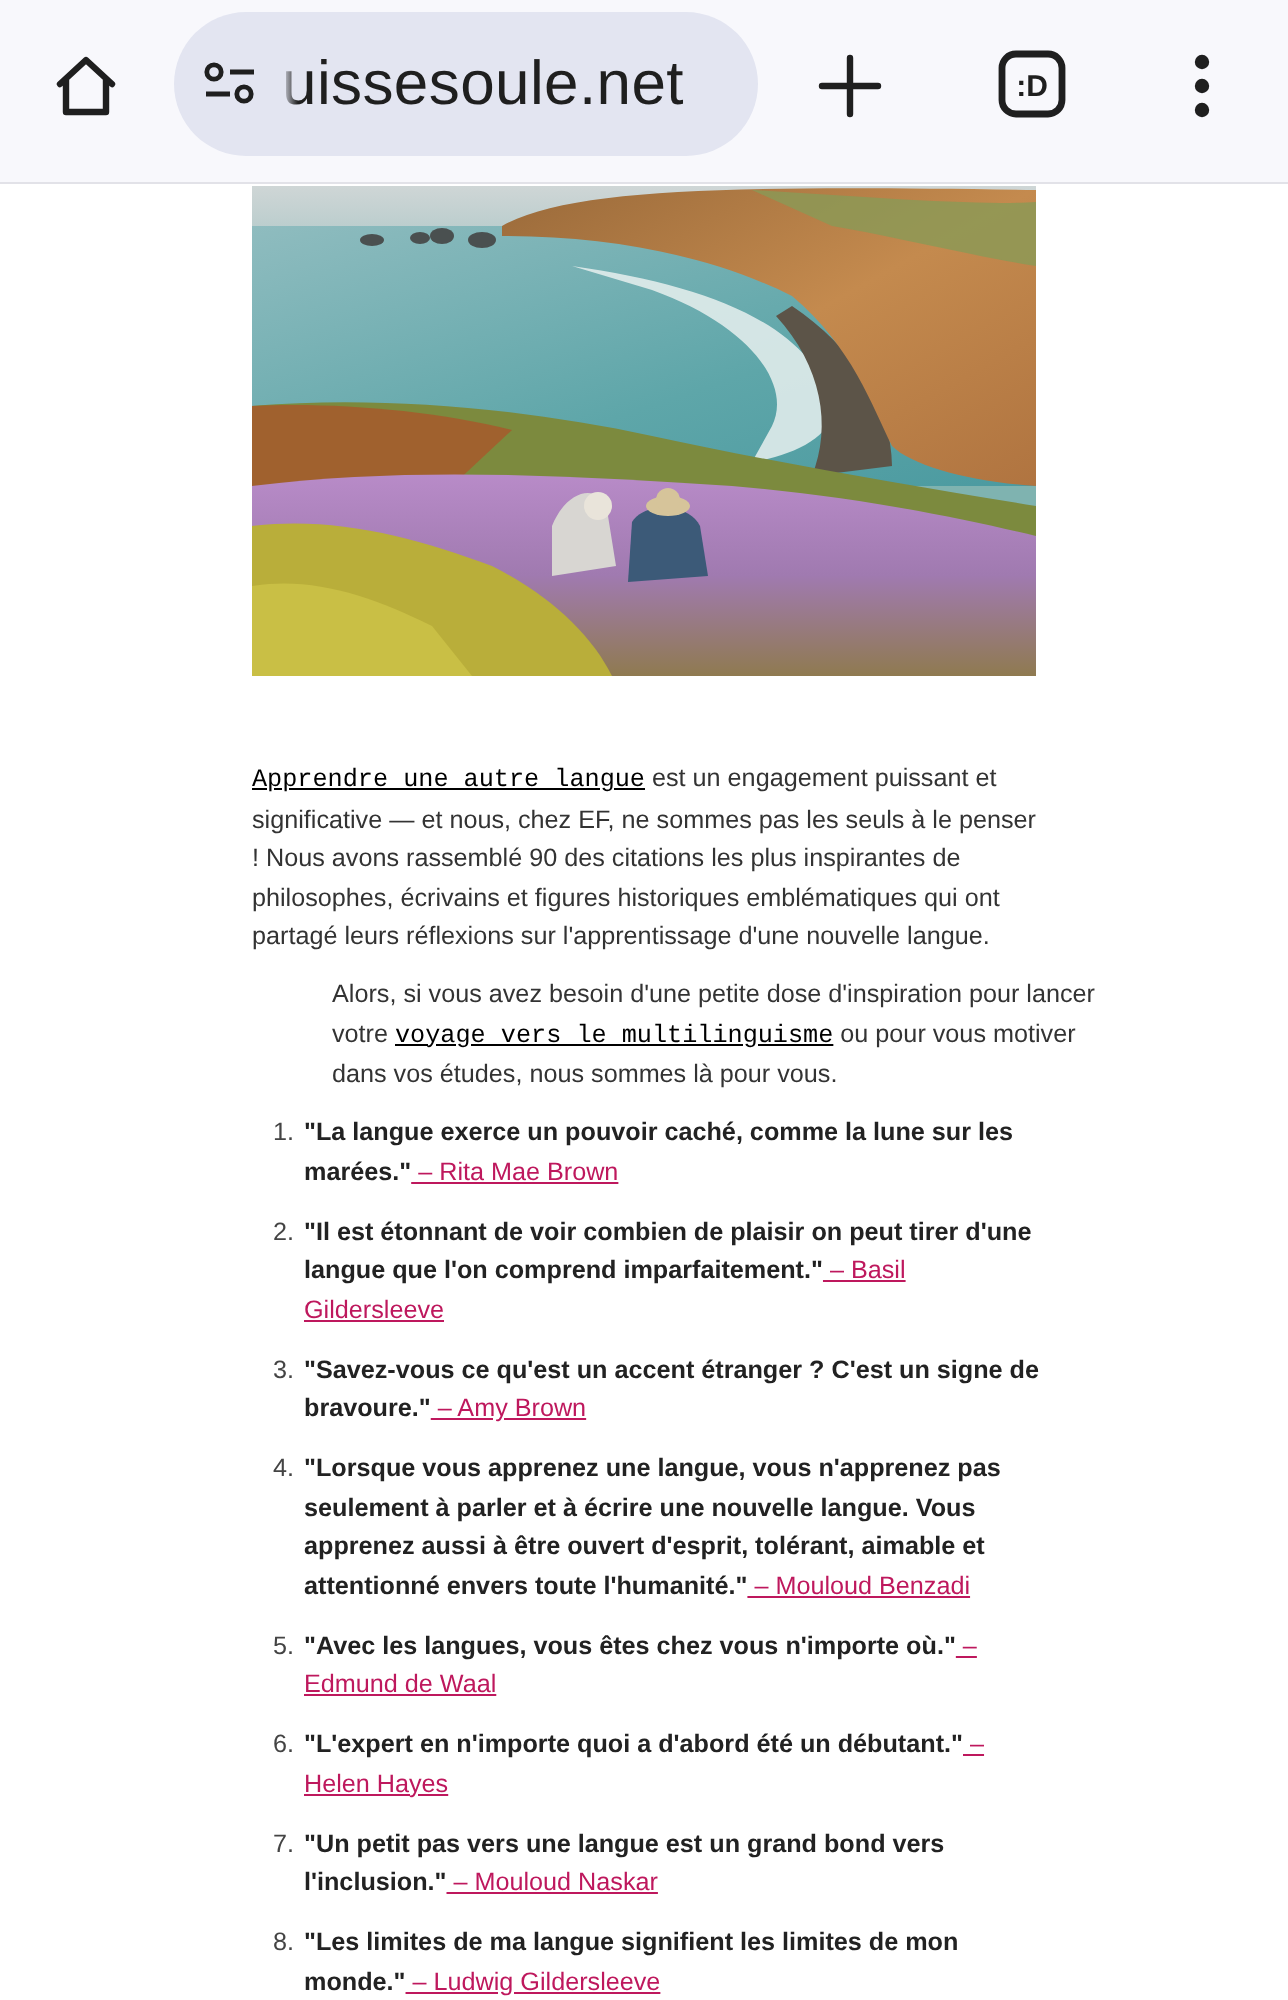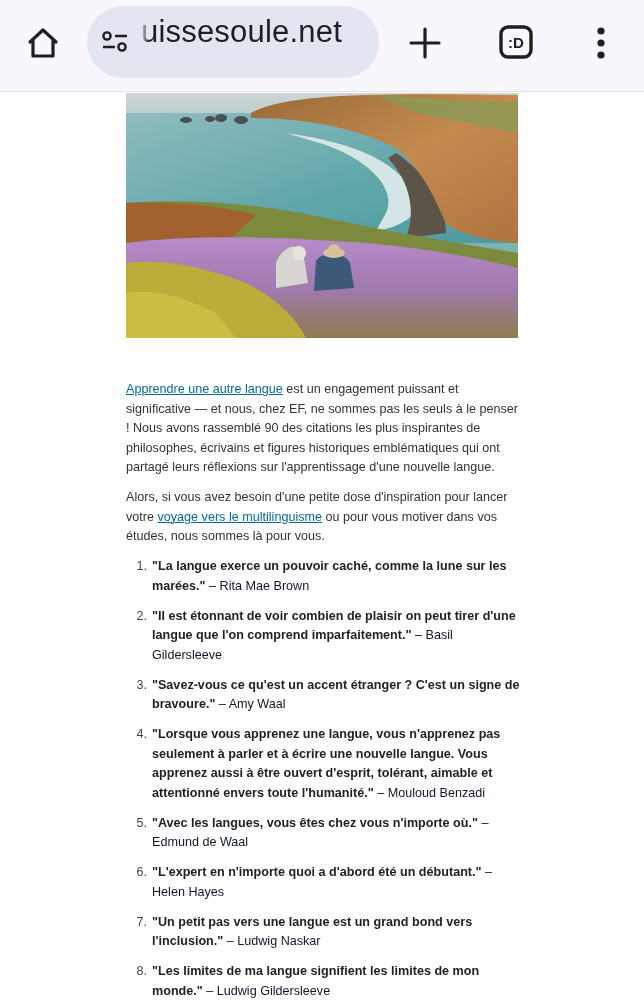--- a/index.html
+++ b/index.html
@@ -12,21 +12,21 @@
     background: #f8f8fc; border-bottom: 1px solid #e2e2e8;
   }
   .tb-icon { position: absolute; display: flex; align-items: center; justify-content: center; }
   .home { left: 22px; top: 22px; width: 42px; height: 42px; }
   .urlbar {
     position: absolute; left: 87px; top: 6px; width: 292px; height: 72px;
     background: #e3e5f1; border-radius: 36px; overflow: hidden;
   }
   .url-tune { position: absolute; left: 14px; top: 24px; width: 28px; height: 24px; }
   .url-text {
-    position: absolute; left: 54px; top: 8px; font-size: 31px; color: #1f1f1f;
+    position: absolute; left: 54px; top: 18px; font-size: 31px; color: #1f1f1f;
     font-family: "Liberation Sans", "DejaVu Sans", sans-serif; white-space: nowrap;
     letter-spacing: 0.2px;
   }
   .url-fade {
     position: absolute; left: 50px; top: 10px; width: 12px; height: 50px;
     background: linear-gradient(to right, #e3e5f1 30%, rgba(227,229,241,0));
   }
   .plus { left: 404px; top: 22px; width: 42px; height: 42px; }
   .tabs { left: 496px; top: 22px; width: 40px; height: 40px; }
   .menu { left: 590px; top: 22px; width: 22px; height: 42px; }
@@ -34,30 +34,30 @@
   
   .content { position: absolute; left: 126px; top: 93px; width: 392px; }
   .hero {
     width: 392px; height: 245px; position: relative; overflow: hidden;
     background: #7fb3b0;
   }
   .para {
     font-size: 12.6px; line-height: 19.5px; color: #333;
     position: absolute; left: 126px; width: 395px;
   }
-  .para a { color: #0369a1; text-decoration: underline; }
+  .para a { color: #000000; text-decoration: underline; font-family: Liberation Mono, monospace; }
   .p1 { top: 380px; }
-  .p2 { top: 488px; }
+  .p2 { top: 488px; margin-left: 40px; }
 
   .quotes { position: absolute; left: 126px; top: 557px; width: 395px; list-style: none; }
   .quotes li { display: flex; font-size: 12.6px; line-height: 19.5px; color: #333; margin-bottom: 10.5px; }
   .quotes .num { width: 26px; flex: none; text-align: right; padding-right: 5px; color: #444; }
   .quotes .body { flex: 1; }
   .quotes .q { font-weight: bold; color: #222; }
-  .quotes .a { color: #0f172a; }
+  .quotes .a { color: #be185d; text-decoration: underline; }
 </style>
 </head>
 <body>
 
 <div class="toolbar">
   <div class="tb-icon home">
     <svg width="36" height="36" viewBox="0 0 36 36">
       <path d="M5 17 L18 5 L31 17 M8 15 V31 H28 V15" fill="none" stroke="#1f1f1f" stroke-width="3.2" stroke-linejoin="round" stroke-linecap="round"></path>
     </svg>
   </div>
@@ -160,35 +160,35 @@
   <li>
     <span class="num">1.</span>
     <span class="body"><span class="q">"La langue exerce un pouvoir caché, comme la lune sur les marées."</span><span class="a"> – Rita Mae Brown</span></span>
   </li>
   <li>
     <span class="num">2.</span>
     <span class="body"><span class="q">"Il est étonnant de voir combien de plaisir on peut tirer d'une langue que l'on comprend imparfaitement."</span><span class="a"> – Basil Gildersleeve</span></span>
   </li>
   <li>
     <span class="num">3.</span>
-    <span class="body"><span class="q">"Savez-vous ce qu'est un accent étranger ? C'est un signe de bravoure."</span><span class="a"> – Amy Waal</span></span>
+    <span class="body"><span class="q">"Savez-vous ce qu'est un accent étranger ? C'est un signe de bravoure."</span><span class="a"> – Amy Brown</span></span>
   </li>
   <li>
     <span class="num">4.</span>
     <span class="body"><span class="q">"Lorsque vous apprenez une langue, vous n'apprenez pas seulement à parler et à écrire une nouvelle langue. Vous apprenez aussi à être ouvert d'esprit, tolérant, aimable et attentionné envers toute l'humanité."</span><span class="a"> – Mouloud Benzadi</span></span>
   </li>
   <li>
     <span class="num">5.</span>
     <span class="body"><span class="q">"Avec les langues, vous êtes chez vous n'importe où."</span><span class="a"> – Edmund de Waal</span></span>
   </li>
   <li>
     <span class="num">6.</span>
     <span class="body"><span class="q">"L'expert en n'importe quoi a d'abord été un débutant."</span><span class="a"> – Helen Hayes</span></span>
   </li>
   <li>
     <span class="num">7.</span>
-    <span class="body"><span class="q">"Un petit pas vers une langue est un grand bond vers l'inclusion."</span><span class="a"> – Ludwig Naskar</span></span>
+    <span class="body"><span class="q">"Un petit pas vers une langue est un grand bond vers l'inclusion."</span><span class="a"> – Mouloud Naskar</span></span>
   </li>
   <li>
     <span class="num">8.</span>
     <span class="body"><span class="q">"Les limites de ma langue signifient les limites de mon monde."</span><span class="a"> – Ludwig Gildersleeve</span></span>
   </li>
 </ol>
 
 </body></html>

